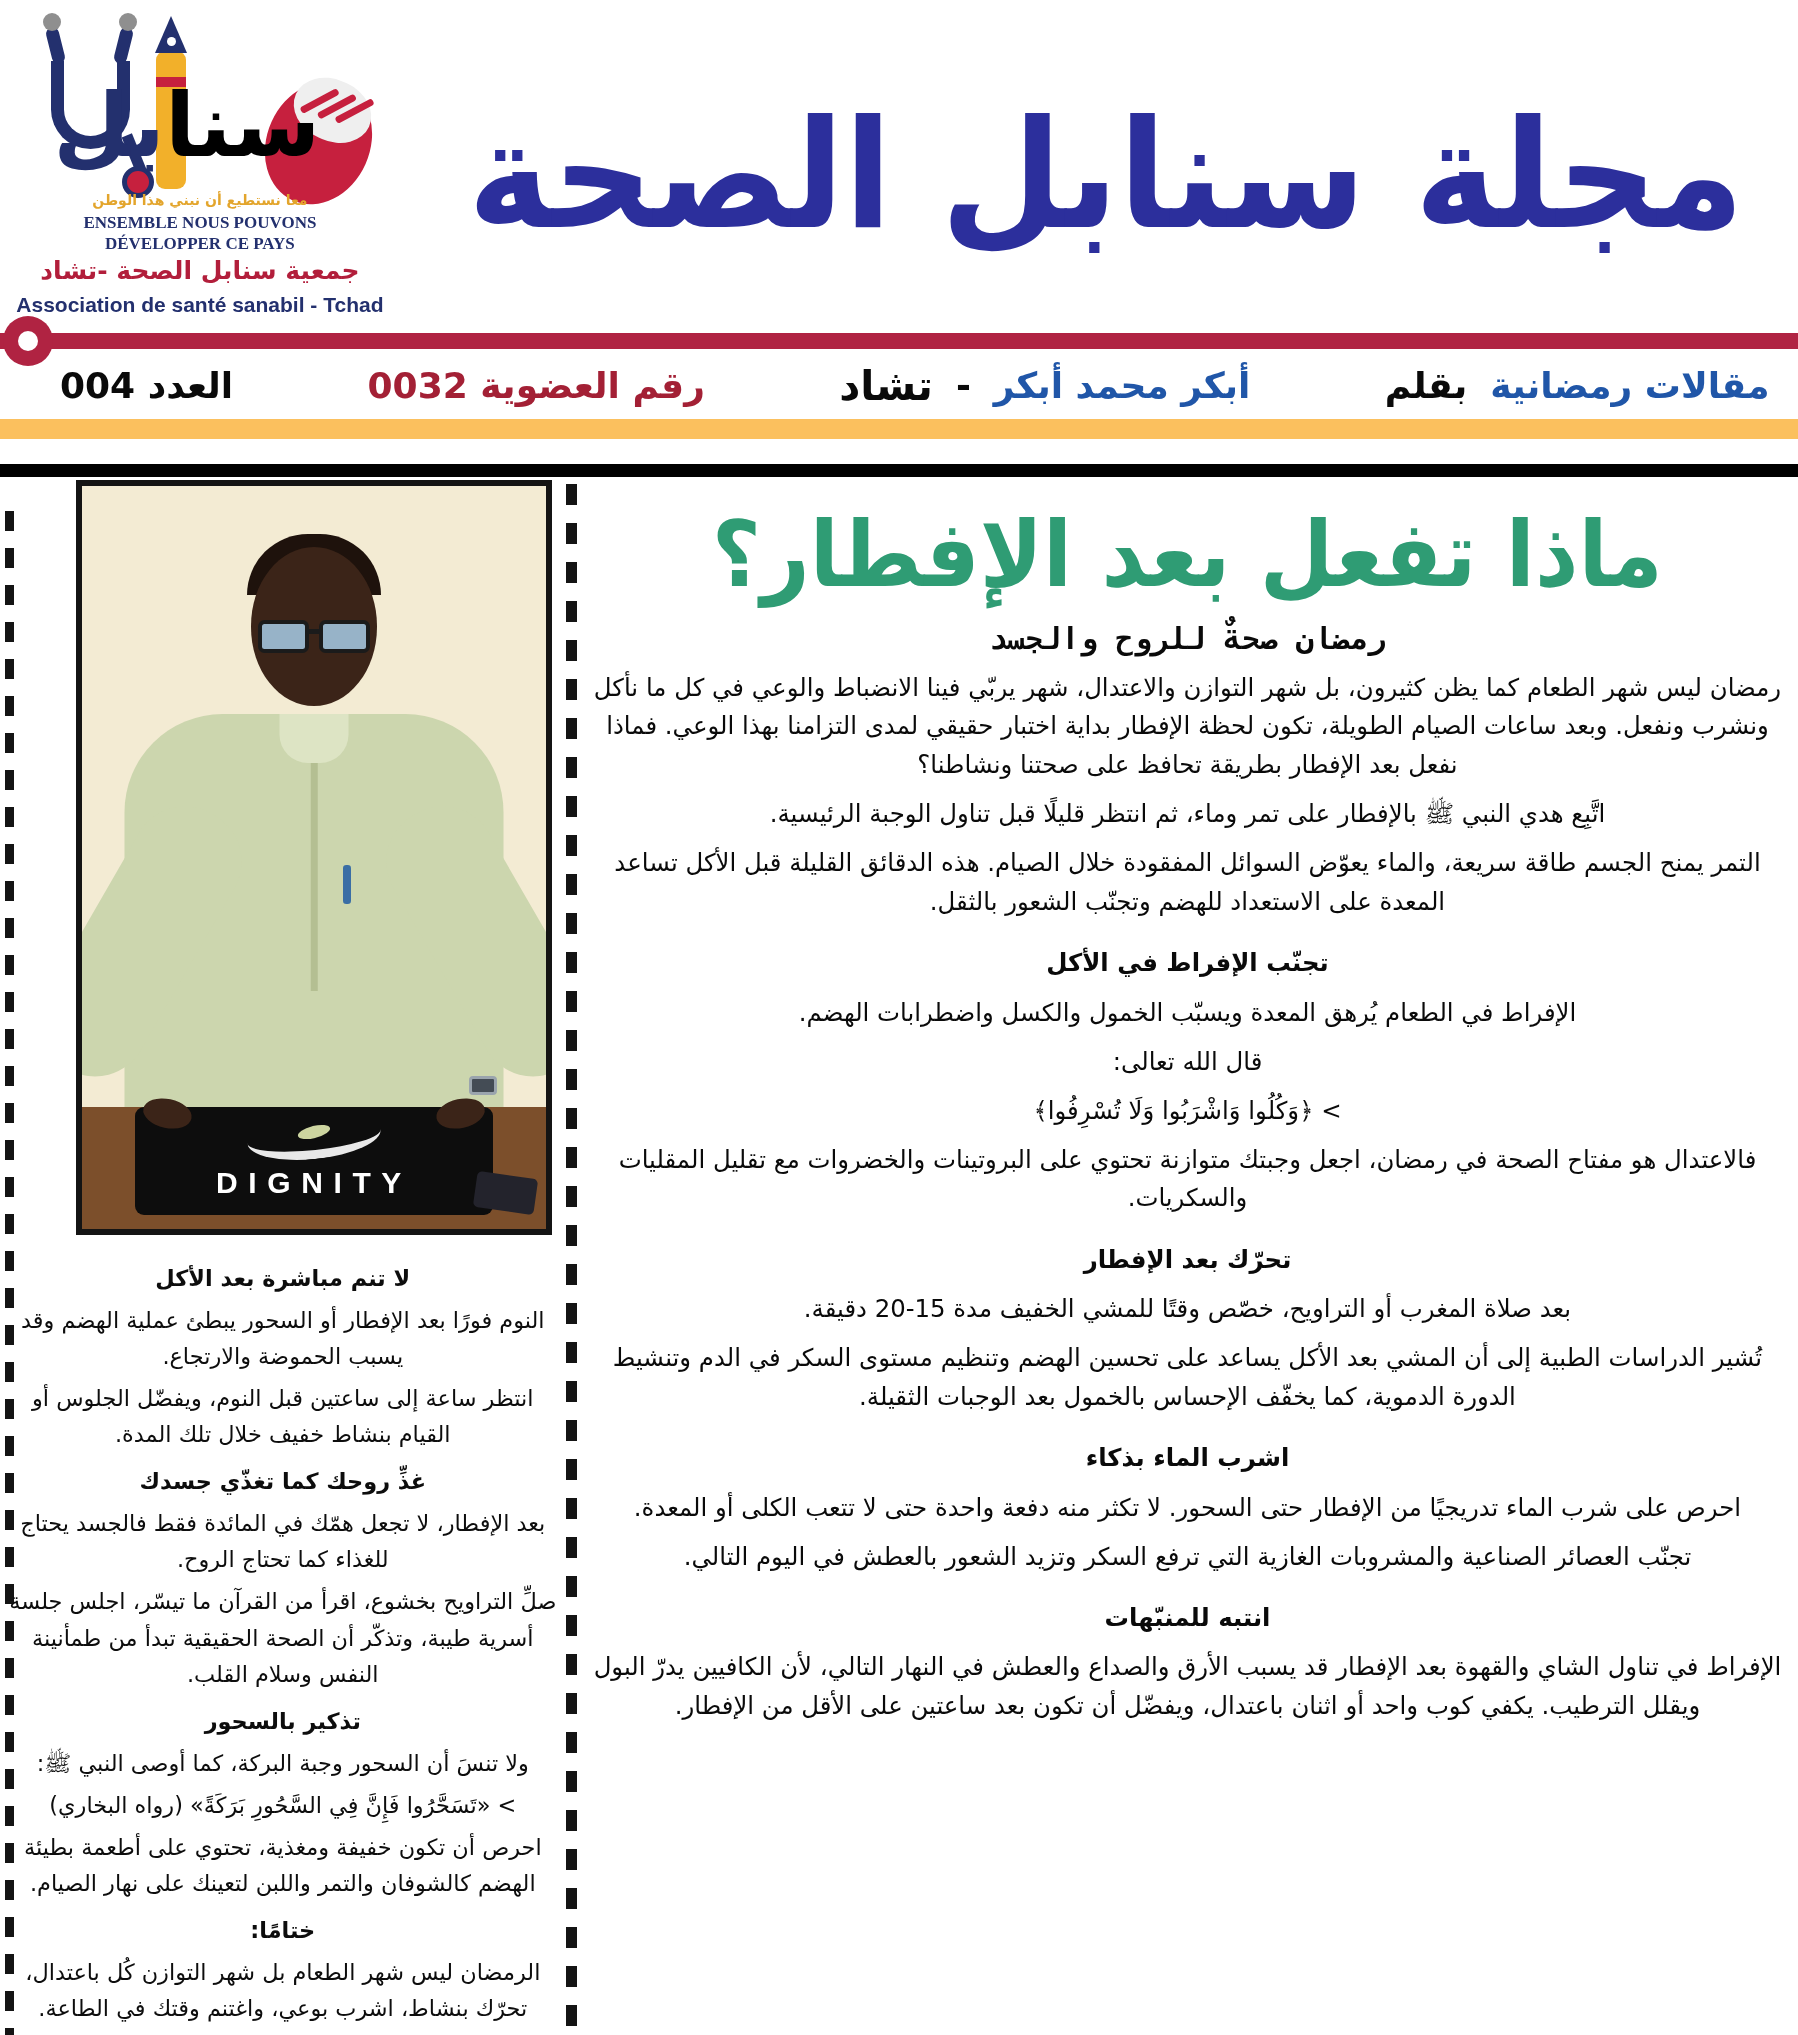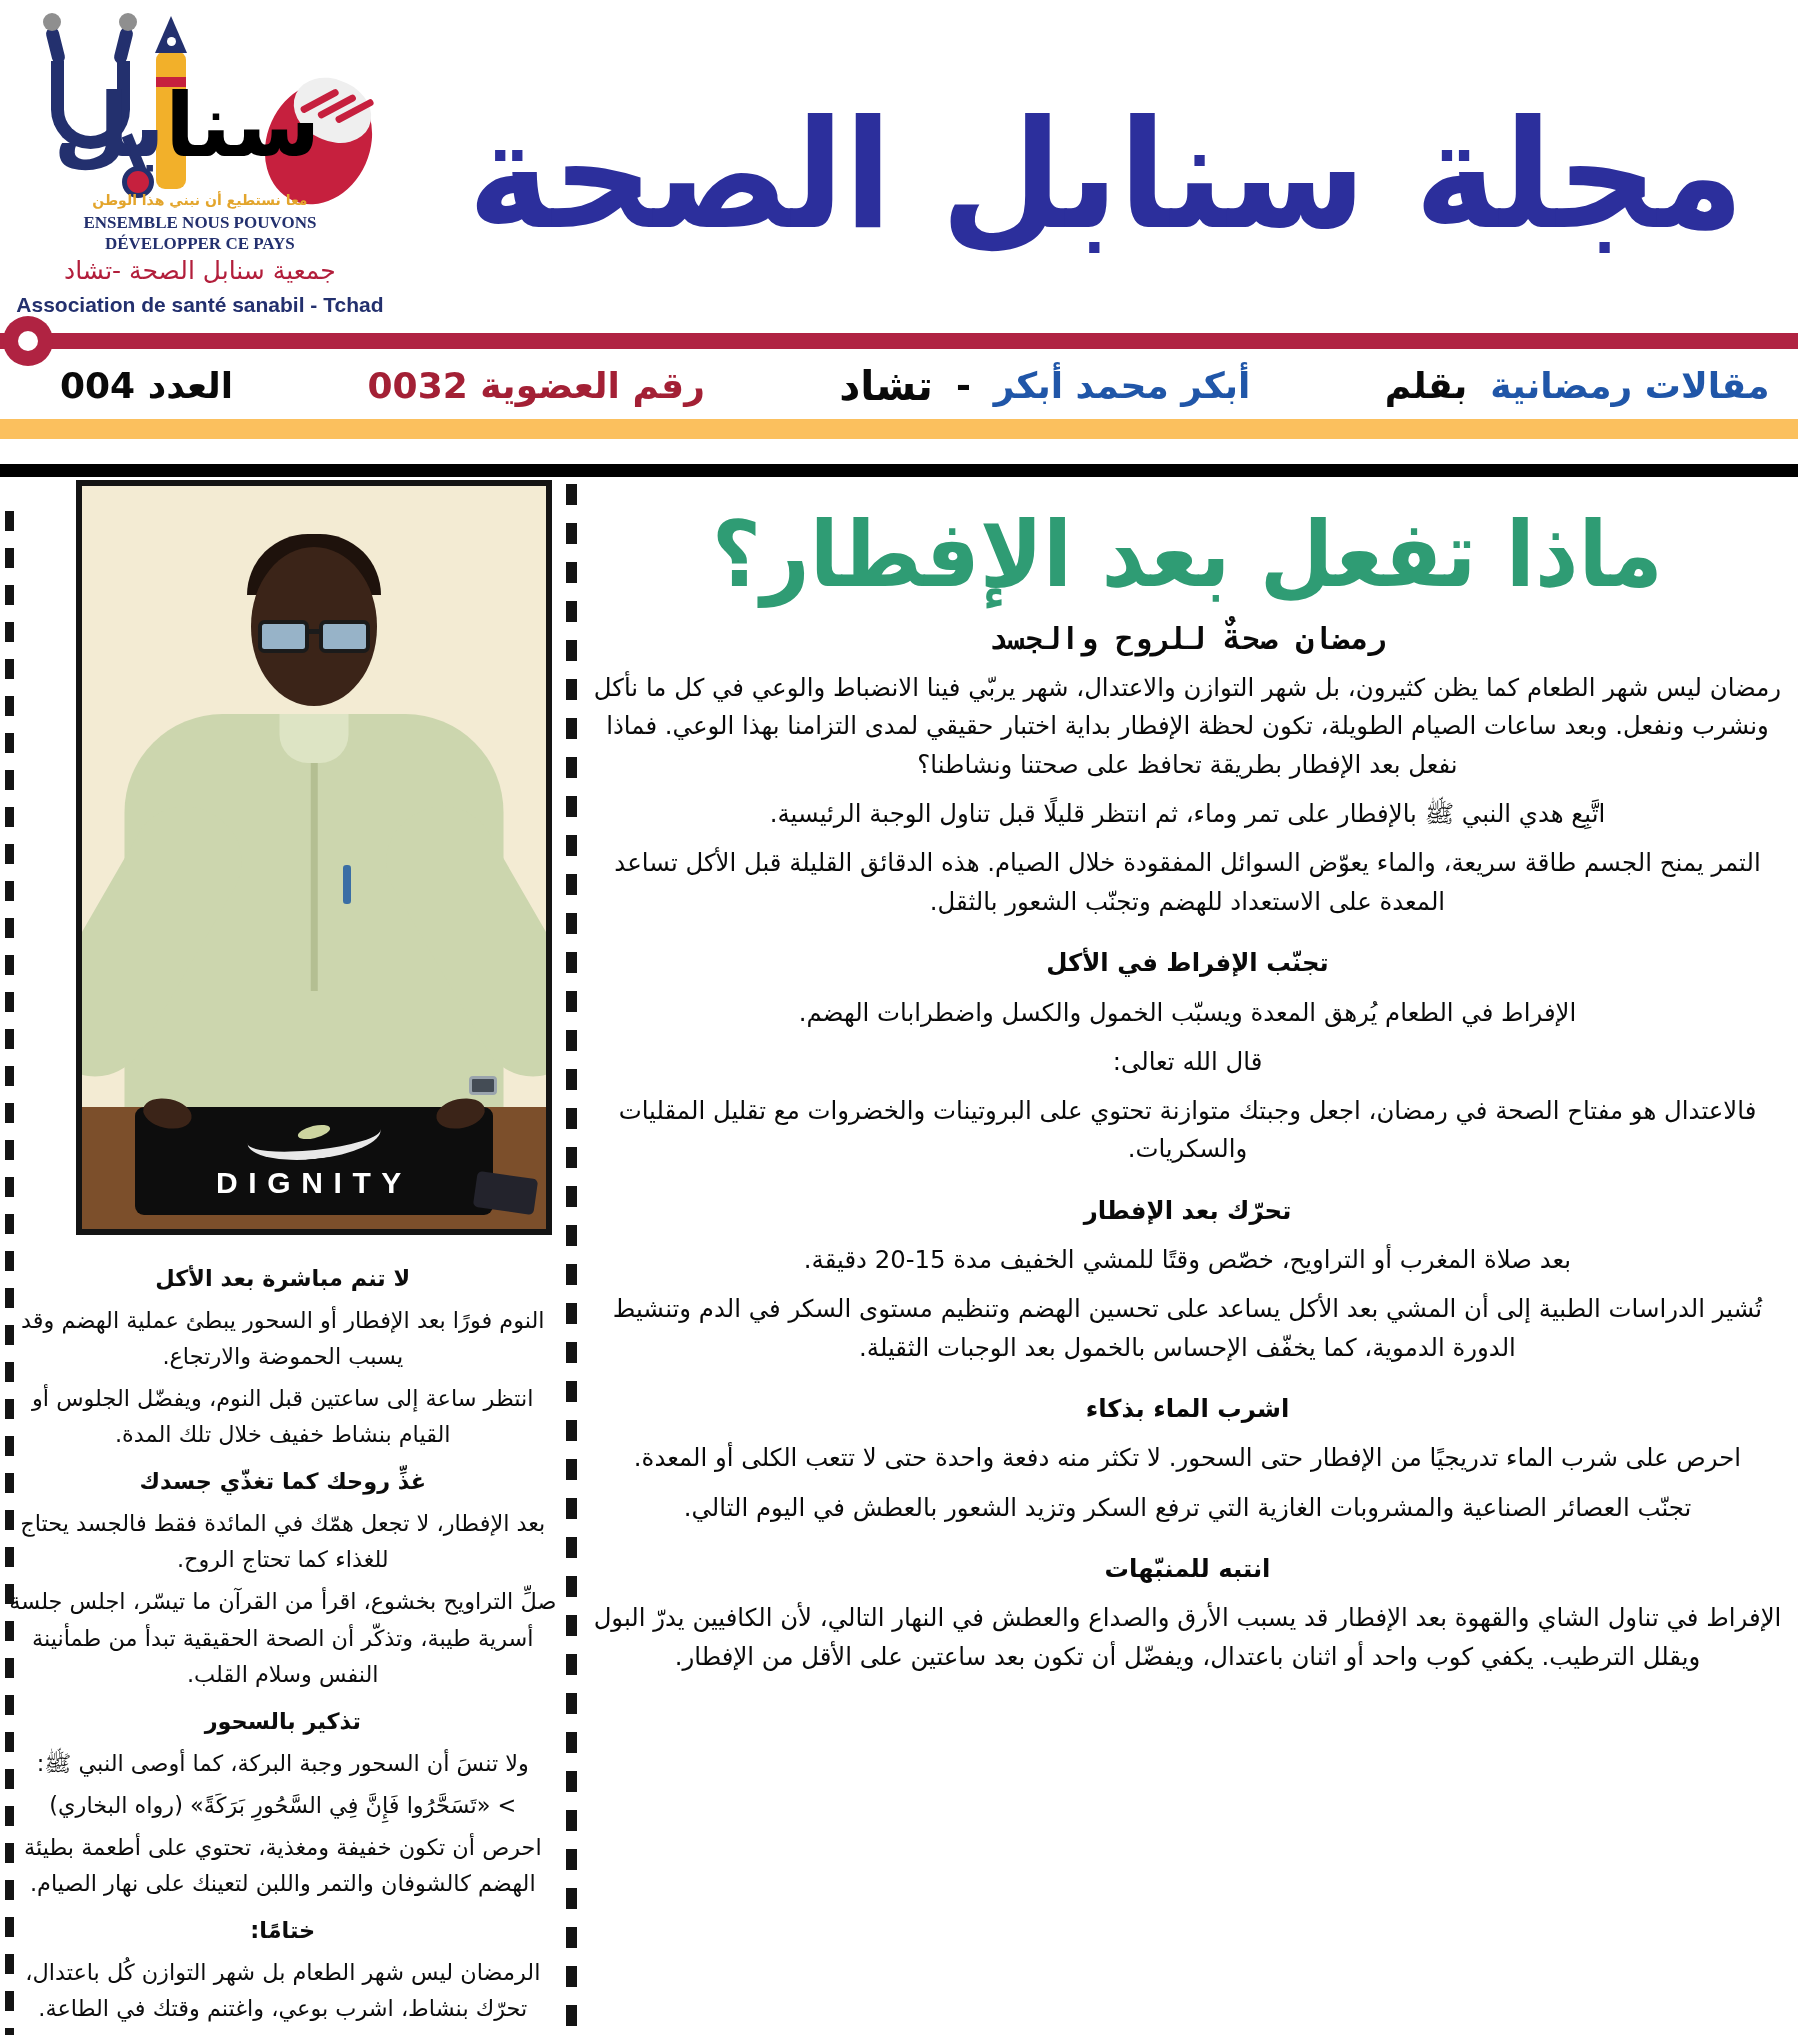--- a/index.html
+++ b/index.html
@@ -37,21 +37,21 @@
   .mic-slash.s3 { left: 57px; top: 1.6px; }
   .wordmark { position: absolute; left: 45px; top: 61px; width: 265px; text-align: center;
     font-size: 88px; font-weight: bold; line-height: 1.2; }
   .wm-y { color: #000000; }
   .wm-b { color: #23306e; }
   .logo-tag-ar { position: absolute; top: 180px; width: 100%; text-align: center;
     color: #e3a52c; font-size: 14px; font-weight: bold; }
   .logo-tag-fr { position: absolute; top: 200px; width: 100%; text-align: center;
     font-family: "Liberation Serif", serif; font-weight: bold; color: #23306e; font-size: 17px; line-height: 1.25; }
   .logo-org-ar { position: absolute; top: 244px; width: 100%; text-align: center;
-    color: #b21e3b; font-weight: normal; font-size: 25px; }
+    color: #b21e3b; font-weight: bold; font-size: 25px; }
   .logo-org-fr { position: absolute; top: 281px; width: 100%; text-align: center;
     font-family: "Liberation Sans", sans-serif; color: #23306e; font-weight: bold; font-size: 21px; margin-left: 34px; }
   .mag-title { position: absolute; top: 16.3px; left: 427px; width: 1360px; height: 309px; }
 
   
   .red-bar { position: absolute; top: 333px; left: 0; width: 1799px; height: 16.3px; background: #b02342; }
   .red-ring { position: absolute; top: 316px; left: 4.1px; width: 50px; height: 50px; border-radius: 50%; background: #b02342; }
   .red-ring-hole { position: absolute; top: 14.7px; left: 14.7px; width: 20.4px; height: 20.4px; border-radius: 50%; background: #ffffff; }
   .orange-bar { position: absolute; top: 419px; left: 0; width: 1799px; height: 20.4px; background: #fbc05e; }
   .top-rule { position: absolute; top: 464px; left: 0; width: 1799px; height: 13px; background: #000000; }
@@ -236,20 +236,21 @@
       <text x="1467" y="240" text-anchor="middle" font-family="DejaVu Sans, sans-serif" font-weight="bold" font-size="225" fill="#2f9c74" textLength="2340" lengthAdjust="spacingAndGlyphs">ماذا تفعل بعد الإفطار؟</text>
     </svg>
     <div class="art-subtitle">رمضان صحةٌ للروح والجسد</div>
     <div class="art-body">
       <p>رمضان ليس شهر الطعام كما يظن كثيرون، بل شهر التوازن والاعتدال، شهر يربّي فينا الانضباط والوعي في كل ما نأكل ونشرب ونفعل. وبعد ساعات الصيام الطويلة، تكون لحظة الإفطار بداية اختبار حقيقي لمدى التزامنا بهذا الوعي. فماذا نفعل بعد الإفطار بطريقة تحافظ على صحتنا ونشاطنا؟</p>
       <p>اتَّبِع هدي النبي ﷺ بالإفطار على تمر وماء، ثم انتظر قليلًا قبل تناول الوجبة الرئيسية.</p>
       <p>التمر يمنح الجسم طاقة سريعة، والماء يعوّض السوائل المفقودة خلال الصيام. هذه الدقائق القليلة قبل الأكل تساعد المعدة على الاستعداد للهضم وتجنّب الشعور بالثقل.</p>
       <p class="art-h">تجنّب الإفراط في الأكل</p>
       <p>الإفراط في الطعام يُرهق المعدة ويسبّب الخمول والكسل واضطرابات الهضم.</p>
       <p>قال الله تعالى:</p>
+      <p>&gt; ﴿وَكُلُوا وَاشْرَبُوا وَلَا تُسْرِفُوا﴾</p>
       <p>فالاعتدال هو مفتاح الصحة في رمضان، اجعل وجبتك متوازنة تحتوي على البروتينات والخضروات مع تقليل المقليات والسكريات.</p>
       <p class="art-h">تحرّك بعد الإفطار</p>
       <p>بعد صلاة المغرب أو التراويح، خصّص وقتًا للمشي الخفيف مدة 15-20 دقيقة.</p>
       <p>تُشير الدراسات الطبية إلى أن المشي بعد الأكل يساعد على تحسين الهضم وتنظيم مستوى السكر في الدم وتنشيط الدورة الدموية، كما يخفّف الإحساس بالخمول بعد الوجبات الثقيلة.</p>
       <p class="art-h">اشرب الماء بذكاء</p>
       <p>احرص على شرب الماء تدريجيًا من الإفطار حتى السحور. لا تكثر منه دفعة واحدة حتى لا تتعب الكلى أو المعدة.</p>
       <p>تجنّب العصائر الصناعية والمشروبات الغازية التي ترفع السكر وتزيد الشعور بالعطش في اليوم التالي.</p>
       <p class="art-h">انتبه للمنبّهات</p>
       <p>الإفراط في تناول الشاي والقهوة بعد الإفطار قد يسبب الأرق والصداع والعطش في النهار التالي، لأن الكافيين يدرّ البول ويقلل الترطيب. يكفي كوب واحد أو اثنان باعتدال، ويفضّل أن تكون بعد ساعتين على الأقل من الإفطار.</p>
     </div>

